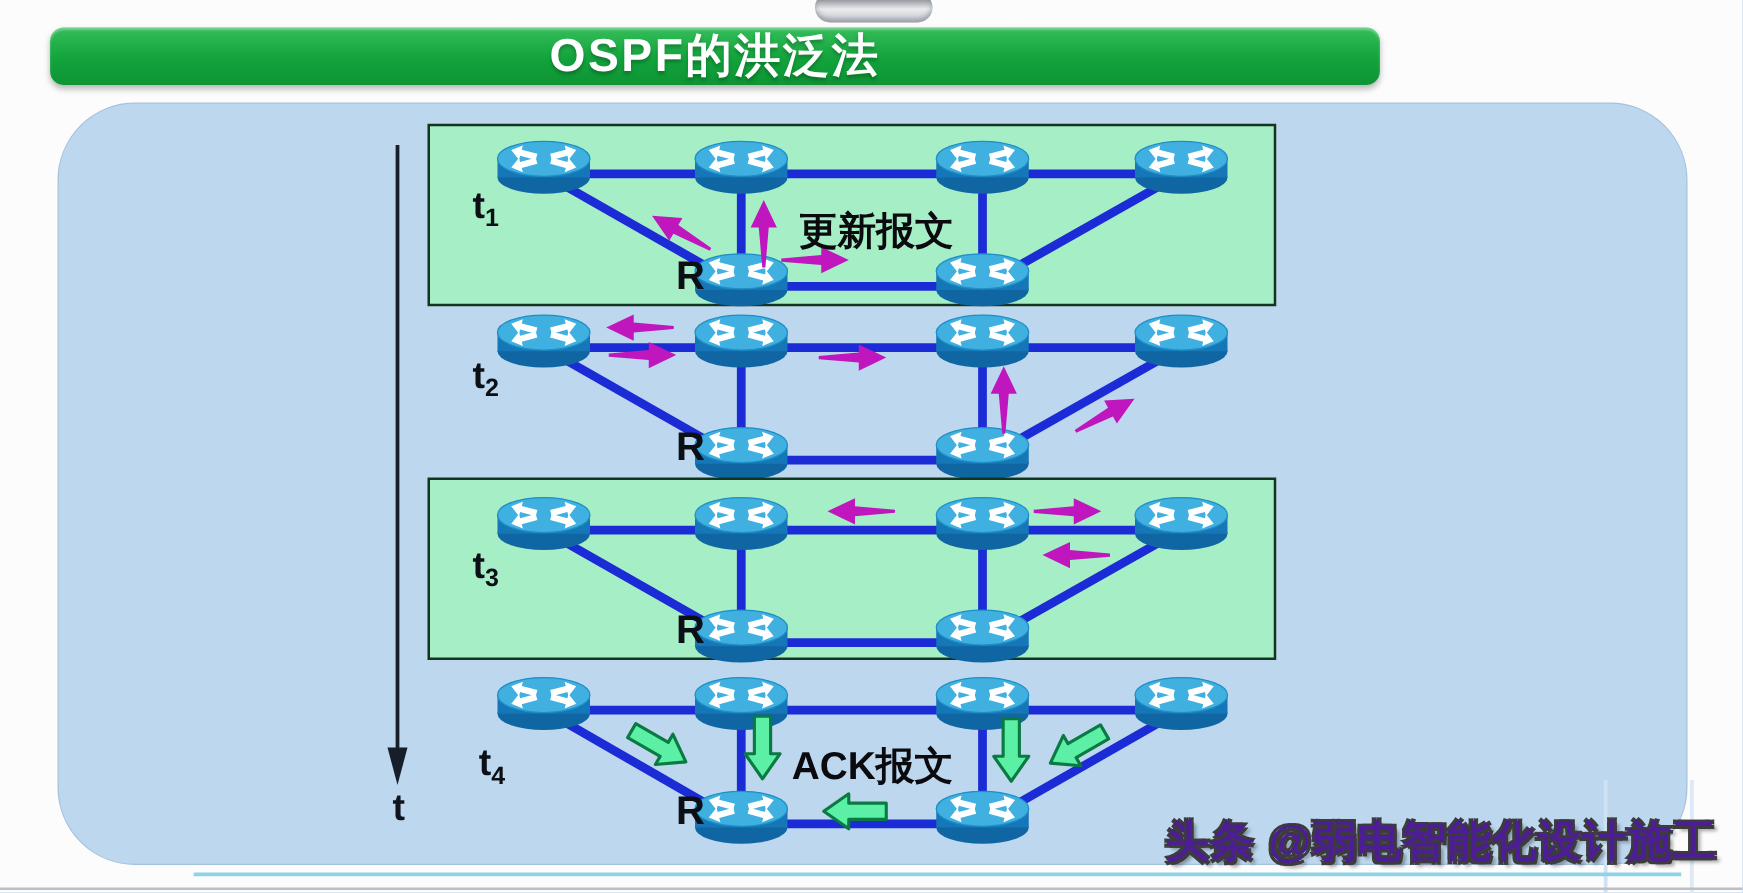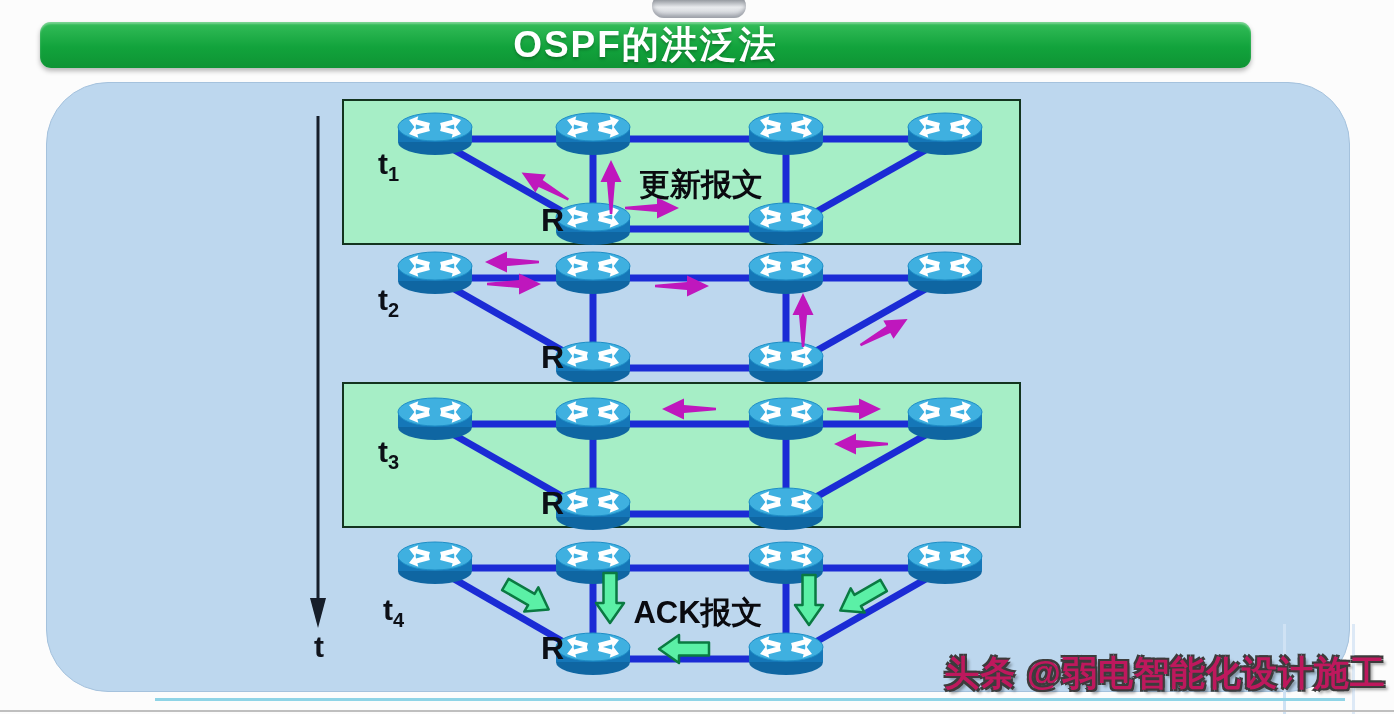--- a/index.html
+++ b/index.html
@@ -7,21 +7,21 @@
     width:1394px;height:714px;position:relative;overflow:hidden;
     background:#fcfcfc;
     font-family:"Liberation Sans","DejaVu Sans",sans-serif;
   }
   .webcam{
     position:absolute;left:652px;top:-6px;width:94px;height:24px;
     background:linear-gradient(180deg,#6d737b 10%,#e9ebee 55%,#c9ccd2);
     border-radius:12px;box-shadow:inset 0 -3px 4px rgba(120,125,135,.6);
   }
   .title-bar{
-    position:absolute;left:40px;top:22px;width:1211px;height:46px;
+    position:absolute;left:40px;top:22px;width:1064px;height:46px;
     background:linear-gradient(180deg,#34bd59 0%,#12a33c 55%,#0e9434 100%);
     border-radius:11px;
     box-shadow:0 3px 5px rgba(0,0,0,.28), inset 0 2px 2px rgba(255,255,255,.35);
     display:flex;align-items:center;justify-content:center;
   }
   .title-bar span{
     color:#ffffff;font-size:37px;font-weight:bold;letter-spacing:2px;
     text-shadow:0 2px 3px rgba(0,0,0,.25);
   }
   .panel{
@@ -32,22 +32,22 @@
   .decor-v2{position:absolute;left:1352px;top:624px;width:3px;height:90px;background:#dde9f6;}
   .decor-h1{position:absolute;left:155px;top:698px;width:1190px;height:3px;background:#8fd4e6;}
   .decor-h2{position:absolute;left:0;top:710px;width:1394px;height:2px;background:#bfbfbf;}
   .net-row{position:absolute;left:330px;width:720px;}
   .timeline{position:absolute;left:296px;top:104px;width:48px;height:560px;}
   .t-axis-label{
     position:absolute;left:302px;top:630px;width:34px;text-align:center;
     font-size:30px;font-weight:bold;color:#10141c;
   }
   .watermark{
-    position:absolute;right:8px;top:650px;
-    font-size:35px;font-weight:bold;color:#be185d;letter-spacing:1px;white-space:nowrap;
+    position:absolute;right:20px;top:650px;
+    font-size:35px;font-weight:bold;color:#4c1d95;letter-spacing:1px;white-space:nowrap;
     text-shadow:2px 2px 0 #3c3c3c,-2px -2px 0 #3c3c3c,2px -2px 0 #3c3c3c,-2px 2px 0 #3c3c3c,4px 4px 3px rgba(0,0,0,.35);
   }
   svg text{font-family:"Liberation Sans","DejaVu Sans",sans-serif;}
   .tlab{font-size:30px;font-weight:bold;fill:#0c0f16;}
   .tsub{font-size:20px;font-weight:bold;fill:#0c0f16;}
   .rlab{font-size:32px;font-weight:bold;fill:#0c0f16;}
   .anno{font-size:31px;font-weight:bold;fill:#0a0a0f;}
 </style>
 </head>
 <body>

